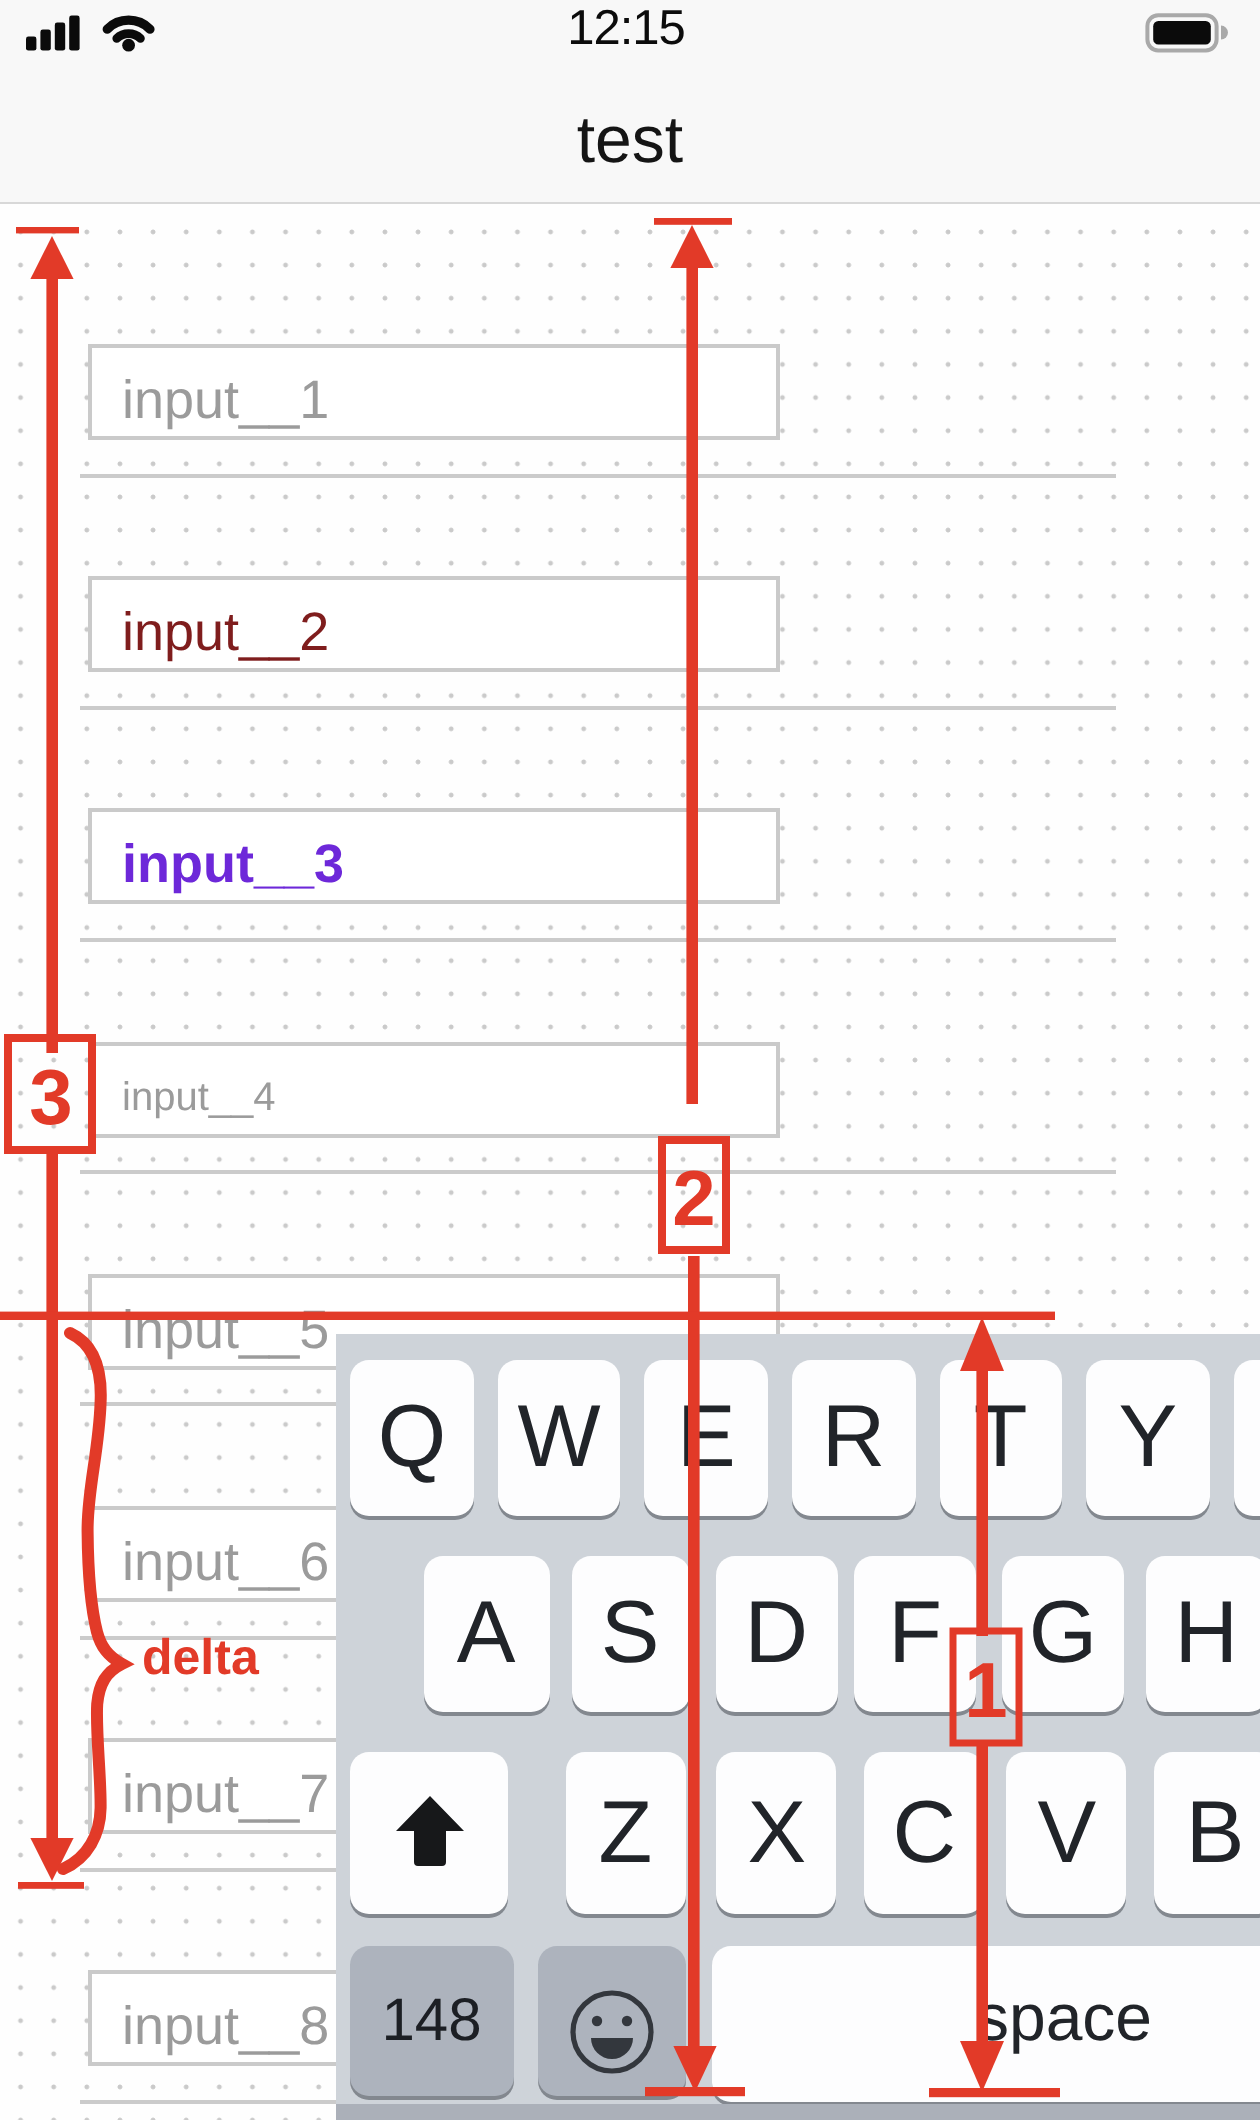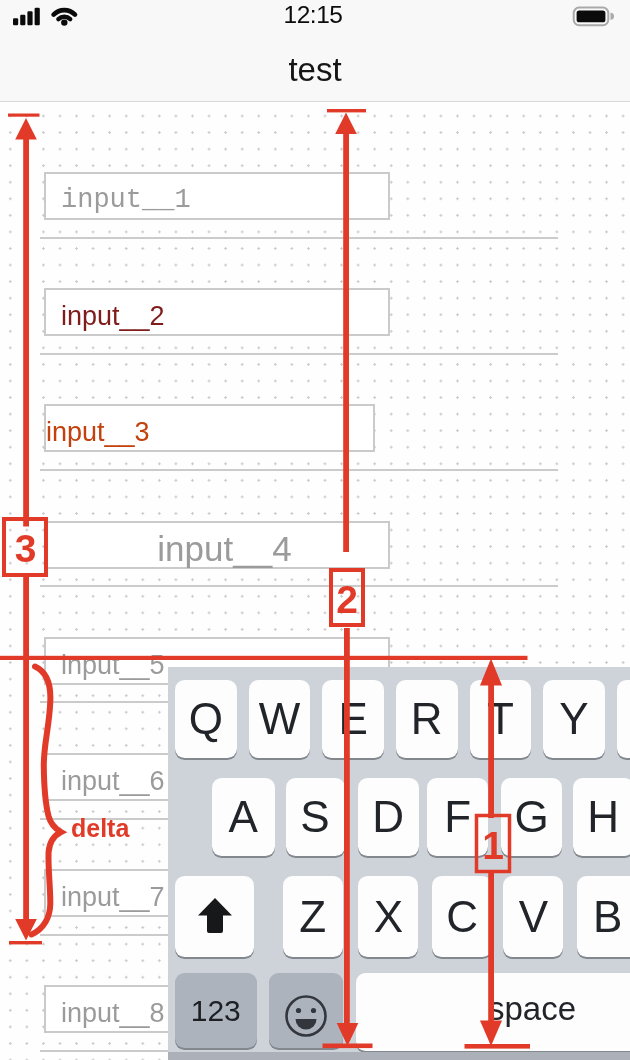--- a/index.html
+++ b/index.html
@@ -35,36 +35,36 @@
 
 <svg class="abs" style="left:555px;top:0;" width="75" height="34" viewBox="0 0 75 34">
   <rect x="18.7" y="7.6" width="34.6" height="17.6" rx="5.4" fill="none" stroke="#a9a9a9" stroke-width="2"></rect>
   <rect x="21.6" y="10.5" width="28.8" height="11.8" rx="2.6" fill="#0b0b0b"></rect>
   <path d="M55.5 12.8 a3.4 3.4 0 0 1 0 7 z" fill="#a9a9a9"></path>
 </svg>
 
 <div class="abs" style="left:0;top:51px;width:630px;text-align:center;font-size:33px;color:#151515;">test</div>
 
 <div class="abs" style="left:44px;top:172px;width:327px;height:44px;border:2px solid #cacaca;background:#fff;
-  font-size:27px;color:#9b9b9b;line-height:52px;padding-left:15px;font-family:Liberation Mono, monospace;">input__1</div>
+  font-size:27px;color:#9b9b9b;line-height:52px;padding-left:15px;">input__1</div>
 
 <div class="abs" style="left:40px;top:236.5px;width:518px;height:2px;background:#cbcbcb;"></div>
 
 <div class="abs" style="left:44px;top:288.2px;width:327px;height:44px;border:2px solid #cacaca;background:#fff;
   font-size:27px;color:#7f1d1d;line-height:52px;padding-left:15px;">input__2</div>
 
 <div class="abs" style="left:40px;top:352.7px;width:518px;height:2px;background:#cbcbcb;"></div>
 
 <div class="abs" style="left:44px;top:404.4px;width:327px;height:44px;border:2px solid #cacaca;background:#fff;
-  font-size:27px;color:#c2410c;line-height:52px;">input__3</div>
+  font-size:27px;color:#6d28d9;line-height:52px;padding-left:15px;font-weight:bold;">input__3</div>
 
 <div class="abs" style="left:40px;top:468.9px;width:518px;height:2px;background:#cbcbcb;"></div>
 
 <div class="abs" style="left:44px;top:520.6px;width:327px;height:44px;border:2px solid #cacaca;background:#fff;
-  font-size:35px;color:#9b9b9b;line-height:52px;padding-left:15px;text-align:center;">input__4</div>
+  font-size:20px;color:#9b9b9b;line-height:52px;padding-left:15px;">input__4</div>
 
 <div class="abs" style="left:40px;top:585.1px;width:518px;height:2px;background:#cbcbcb;"></div>
 
 <div class="abs" style="left:44px;top:636.8px;width:327px;height:44px;border:2px solid #cacaca;background:#fff;
   font-size:27px;color:#9b9b9b;line-height:52px;padding-left:15px;">input__5</div>
 
 <div class="abs" style="left:40px;top:701.3px;width:518px;height:2px;background:#cbcbcb;"></div>
 
 <div class="abs" style="left:44px;top:753px;width:327px;height:44px;border:2px solid #cacaca;background:#fff;
   font-size:27px;color:#9b9b9b;line-height:52px;padding-left:15px;">input__6</div>
@@ -118,21 +118,21 @@
   <div class="key" style="left:114.7px;top:208.5px;width:60px;height:81px;line-height:81px;">Z</div>
 
   <div class="key" style="left:190.4px;top:208.5px;width:60px;height:81px;line-height:81px;">X</div>
 
   <div class="key" style="left:264.1px;top:208.5px;width:60px;height:81px;line-height:81px;">C</div>
 
   <div class="key" style="left:335.4px;top:208.5px;width:60px;height:81px;line-height:81px;">V</div>
 
   <div class="key" style="left:409.1px;top:208.5px;width:61px;height:81px;line-height:81px;">B</div>
 
-  <div class="key gkey" style="left:6.5px;top:306px;width:82.5px;height:75px;font-size:30px;line-height:75px;">123</div>
+  <div class="key gkey" style="left:6.5px;top:306px;width:82.5px;height:75px;font-size:30px;line-height:75px;">148</div>
 
   <div class="key gkey" style="left:100.5px;top:306px;width:74.5px;height:75px;">
     <svg width="44" height="44" viewBox="0 0 44 44" style="margin-top:21px;">
       <circle cx="22" cy="22" r="19.5" fill="none" stroke="#33373d" stroke-width="2.6"></circle>
       <circle cx="14.5" cy="16.5" r="2.6" fill="#33373d"></circle>
       <circle cx="29.5" cy="16.5" r="2.6" fill="#33373d"></circle>
       <path d="M11.5 25 a10.5 10.5 0 0 0 21 0 Z" fill="#33373d"></path>
     </svg>
   </div>
 

